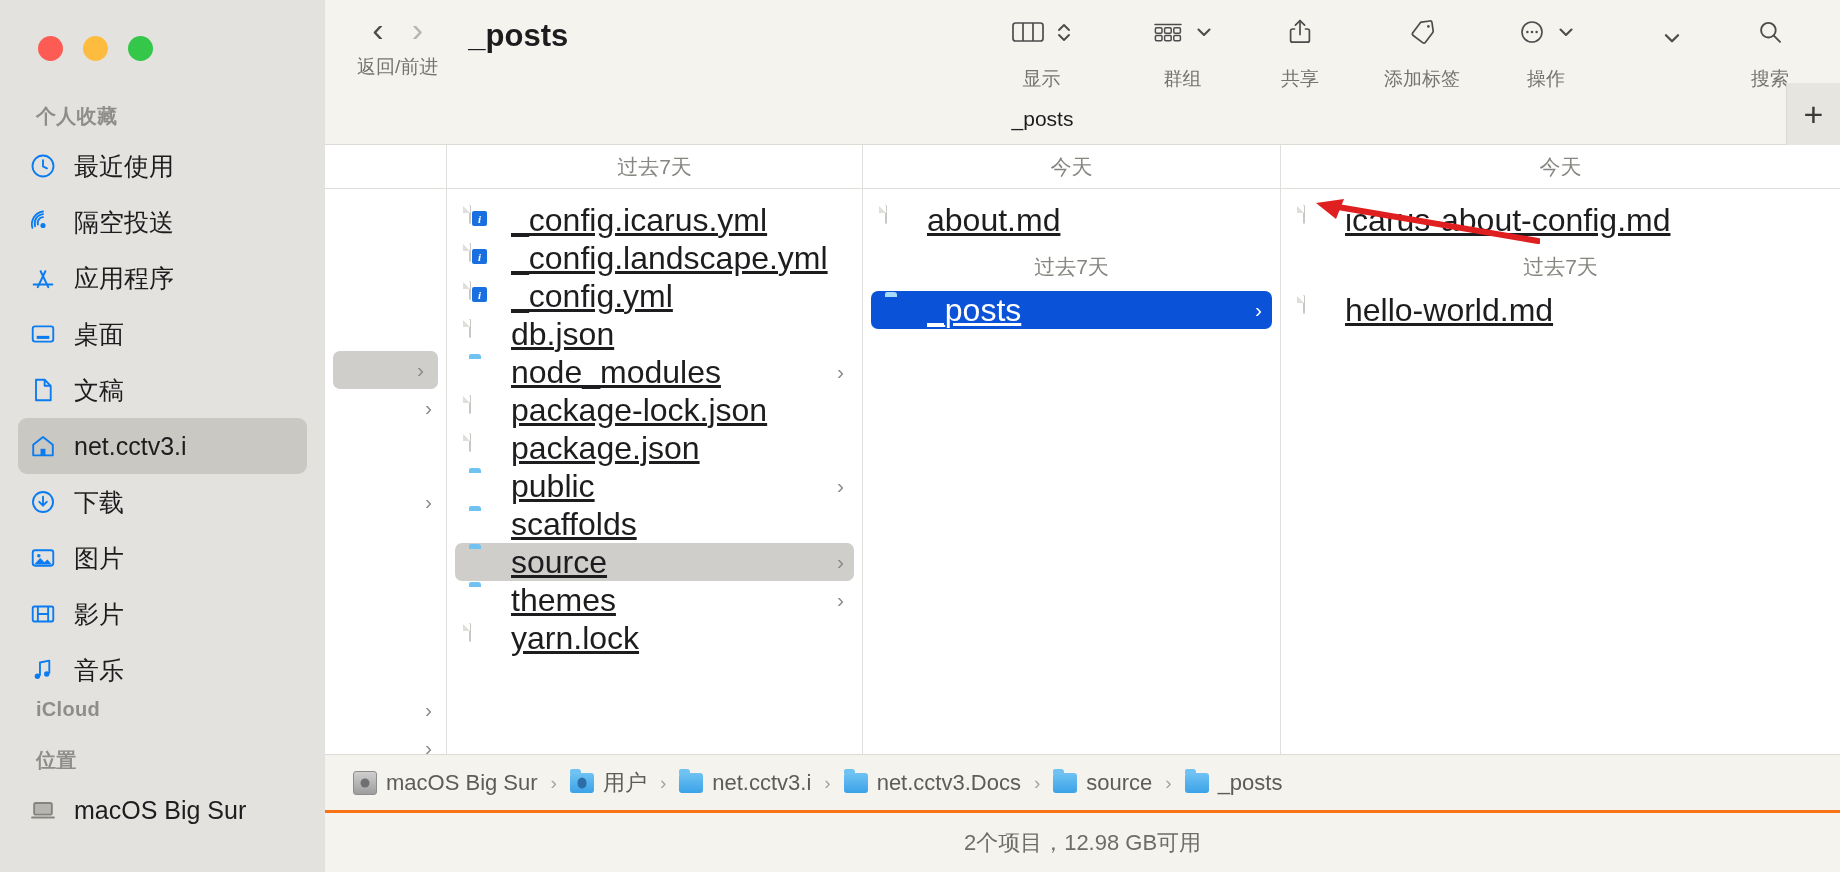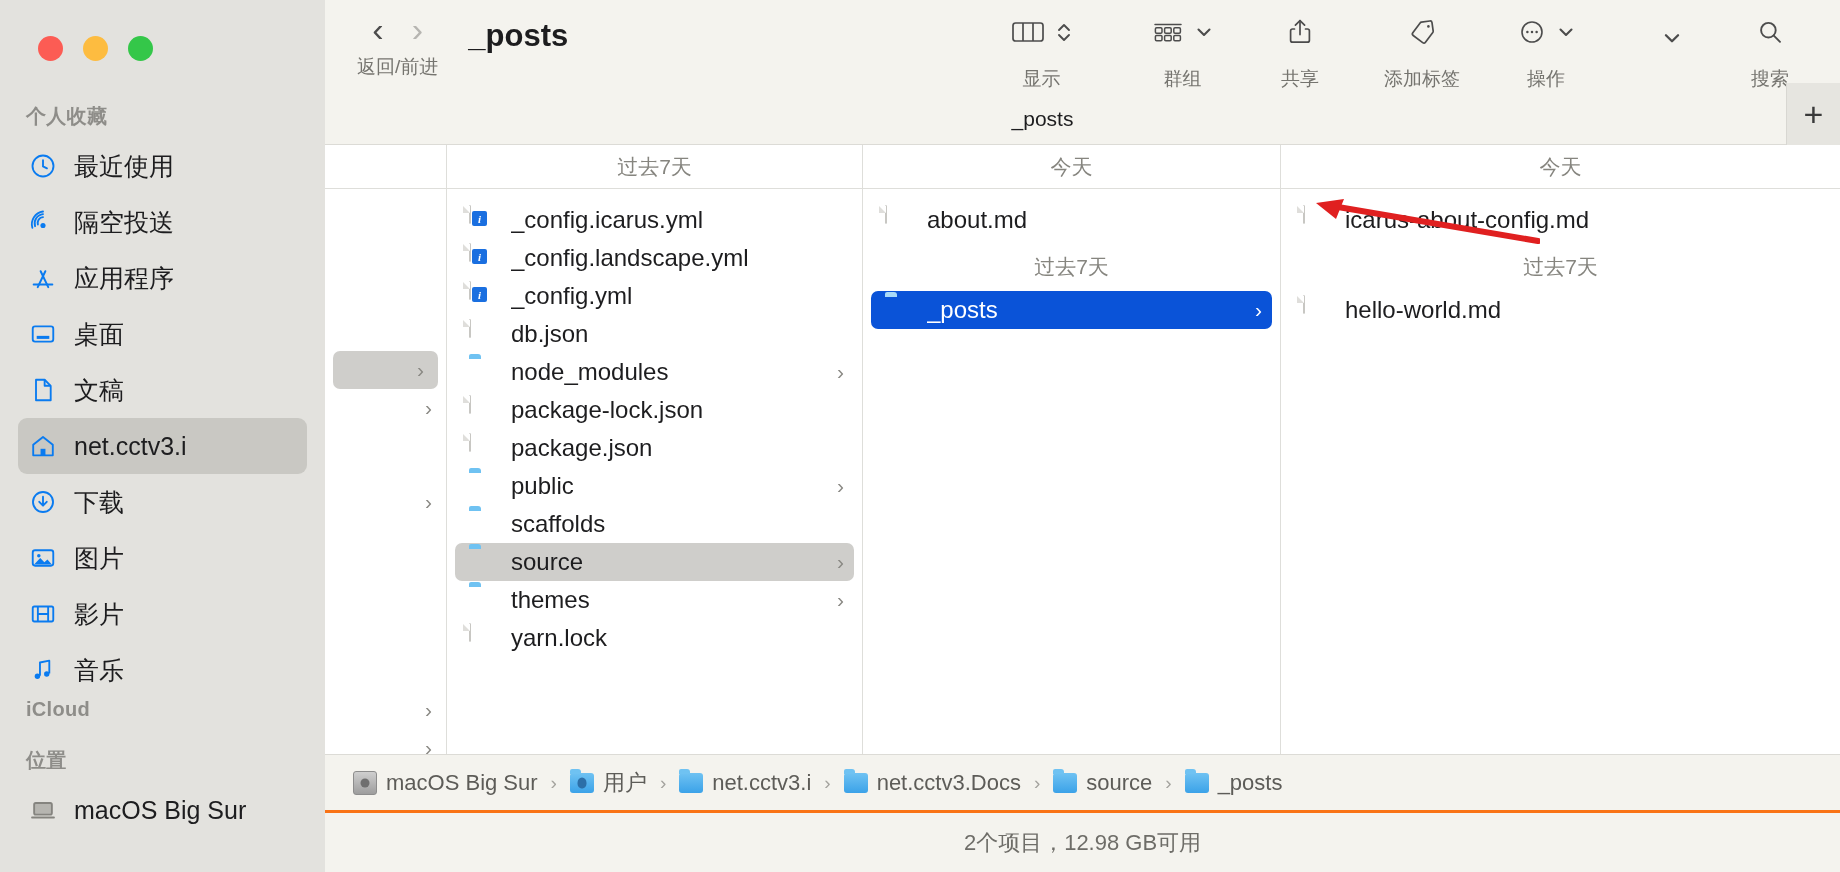--- a/index.html
+++ b/index.html
@@ -33,21 +33,21 @@
   }
   .tl { width:25px; height:25px; border-radius:50%; }
   .tl.red    { background:#fc5c54; }
   .tl.yellow { background:#fdbc40; }
   .tl.green  { background:#34c749; }
 
   .sb-section {
     font-size:20px;
     font-weight:700;
     color:#8e8d89;
-    padding:0 0 0 26px;
+    padding:0 0 0 36px;
     letter-spacing:0.3px;
   }
   #sec-favorites { margin-top:42px; }
   #sec-icloud    { }
   #sec-locations { margin-top:26px; }
 
   .sb-list { margin-top:8px; }
   .sb-item {
     display:flex;
     align-items:center;
@@ -218,25 +218,26 @@
     height:38px;
     margin:0 8px;
     padding:0 10px 0 14px;
     border-radius:7px;
     gap:14px;
   }
   .row.sel-gray { background:#cfcecb; }
   .row.sel-blue { background:#0a53d8; }
   .row .ico { width:28px; height:28px; flex:0 0 28px; position:relative; }
   .row .nm {
-    font-size:24px;
+    font-size:32px;
     color:#1d1d1f;
     white-space:nowrap;
     overflow:hidden;
     flex:1;
+    text-decoration:underline;
   }
   .row.sel-blue .nm { color:#ffffff; font-weight:500; }
   .row .arw {
     font-size:21px;
     color:#8a8984;
     font-weight:400;
     margin-left:auto;
   }
   .row.sel-blue .arw { color:#ffffff; }
   .grp-head {

